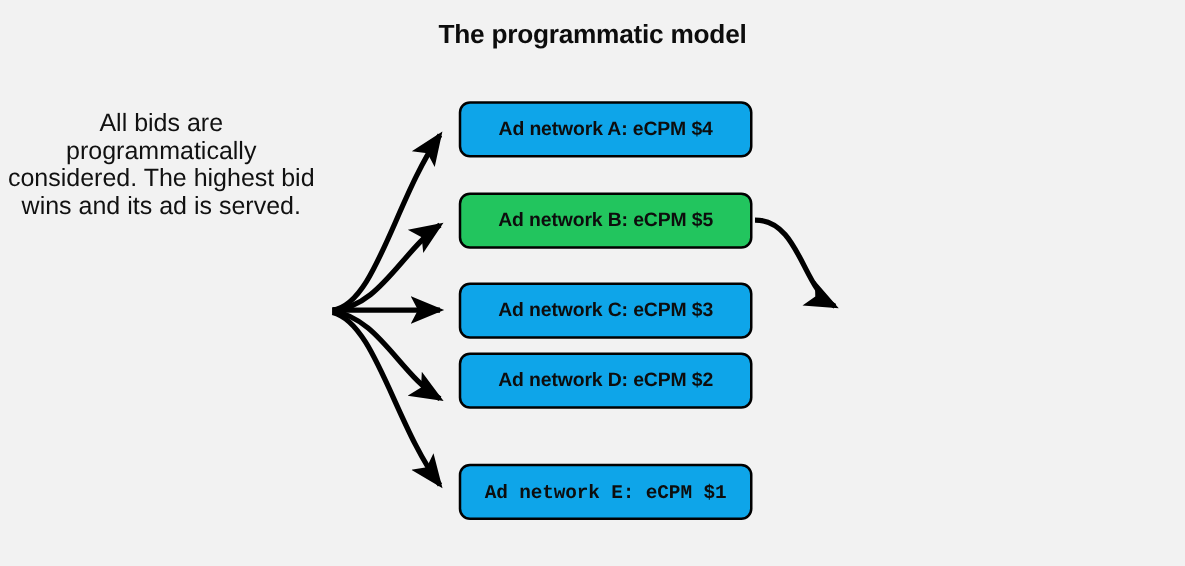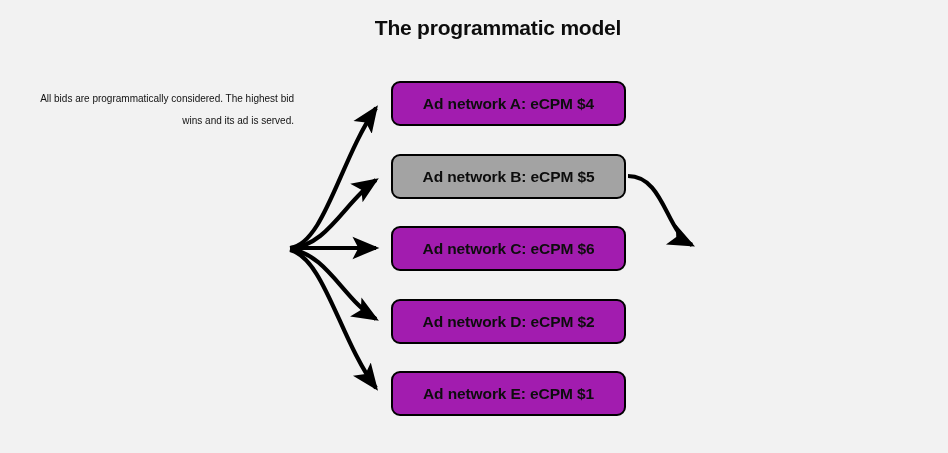--- a/index.html
+++ b/index.html
@@ -12,21 +12,20 @@
     background: #f2f2f2;
     font-family: "Liberation Sans", sans-serif;
     overflow: hidden;
     position: relative;
   }
   #canvas {
     position: absolute;
     left: 0; top: 0;
     width: 784px;
     height: 453px;
-    margin-left: 24px;
   }
   #edges {
     position: absolute;
     left: 0; top: 0;
     width: 948px;
     height: 453px;
     pointer-events: none;
   }
   .title {
     position: absolute;
@@ -34,57 +33,57 @@
     top: 16px;
     width: 948px;
     text-align: center;
     font-size: 21px;
     font-weight: bold;
     color: #0d0d0d;
     letter-spacing: -0.2px;
   }
   .caption {
     position: absolute;
-    left: 14px;
+    left: 1px;
     top: 88px;
     width: 256px;
-    text-align: right;
-    font-size: 10px;
+    text-align: center;
+    font-size: 20px;
     line-height: 22px;
     color: #111111;
   }
   .node {
     position: absolute;
     box-sizing: border-box;
     display: flex;
     align-items: center;
     justify-content: center;
     border: 2px solid #000000;
     border-radius: 9px;
     font-size: 15.5px;
     font-weight: bold;
     color: #0d0d0d;
-    background: #a21caf;
+    background: #0ea5e9;
     letter-spacing: -0.1px;
   }
   .node.green {
-    background: #a3a3a3;
+    background: #22c55e;
     border-width: 2px;
   }
   .node.winner {
     background: #d3e8d0;
     border: 1.4px solid #1d1d1d;
     border-radius: 8px;
   }
   #node-ad-request { left: 30px;  top: 226px; width: 234px; height: 45px; }
   #node-network-a  { left: 367px; top: 81px;  width: 235px; height: 45px; }
   #node-network-b  { left: 367px; top: 154px; width: 235px; height: 45px; }
   #node-network-c  { left: 367px; top: 226px; width: 235px; height: 45px; }
-  #node-network-d  { left: 367px; top: 299px; width: 235px; height: 45px; }
-  #node-network-e  { left: 367px; top: 371px; width: 235px; height: 45px; }
+  #node-network-d  { left: 367px; top: 282px; width: 235px; height: 45px; }
+  #node-network-e  { left: 367px; top: 371px; width: 235px; height: 45px; font-family: Liberation Mono, monospace; }
   #node-winning-ad { left: 683px; top: 226px; width: 234px; height: 45px; }
 </style>
 </head>
 <body>
 
 <div id="canvas">
 
   <svg id="edges" viewBox="0 0 948 453" xmlns="http://www.w3.org/2000/svg">
     <defs>
       <marker id="arrowhead" markerWidth="7" markerHeight="7" refX="5.6" refY="3" orient="auto" markerUnits="strokeWidth">
@@ -104,20 +103,20 @@
 
   <div class="title">The programmatic model</div>
 
   <div class="caption">All bids are programmatically considered. The highest bid wins and its ad is served.</div>
 
 
   <div class="node" id="node-network-a">Ad network A: eCPM $4</div>
 
   <div class="node green" id="node-network-b">Ad network B: eCPM $5</div>
 
-  <div class="node" id="node-network-c">Ad network C: eCPM $6</div>
+  <div class="node" id="node-network-c">Ad network C: eCPM $3</div>
 
   <div class="node" id="node-network-d">Ad network D: eCPM $2</div>
 
   <div class="node" id="node-network-e">Ad network E: eCPM $1</div>
 
 
 </div>
 
 </body></html>

